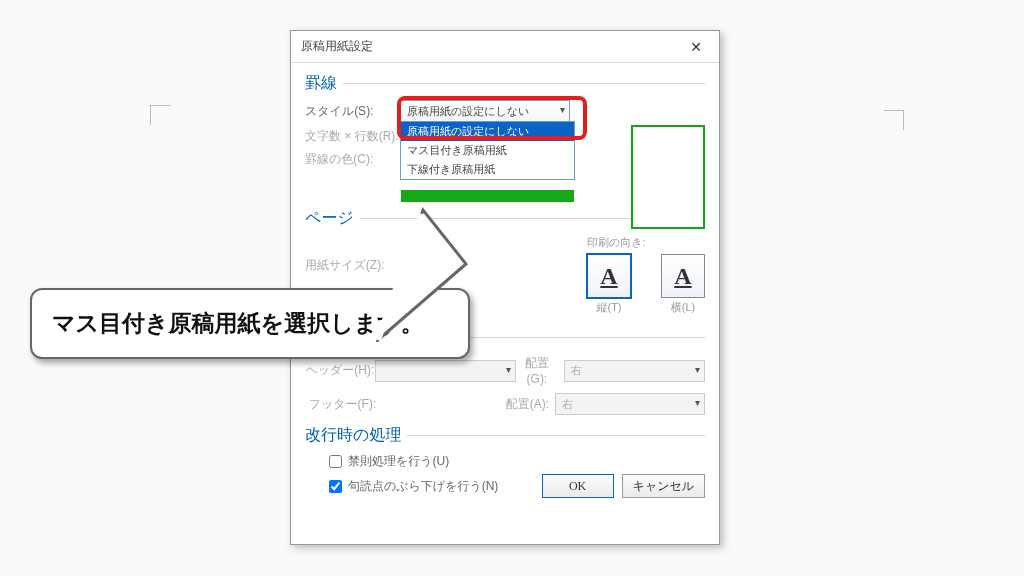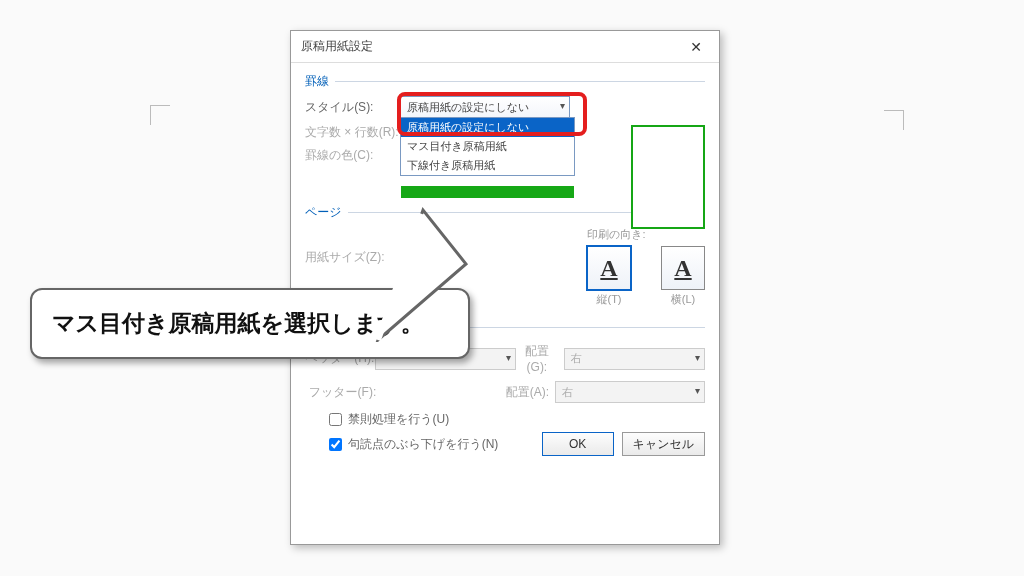--- a/index.html
+++ b/index.html
@@ -39,21 +39,21 @@
     font-size: 12px;
   }
   .titlebar .close {
     width: 34px; height: 22px;
     display: flex; align-items: center; justify-content: center;
     font-size: 14px; color: #333;
   }
 
   .body { padding: 10px 14px 8px 14px; position: relative; }
 
-  .group-label { color: #005fb8; font-size: 12px; margin-bottom: 4px; display:flex; align-items:center; }
+  .group-label { color: #005fb8; font-size: 16px; margin-bottom: 4px; display:flex; align-items:center; }
   .group-label .line { flex:1; height:1px; background:#ccd6e3; margin-left:6px; }
 
   .row { display:flex; align-items:center; margin: 6px 0; }
   .row .lab { width: 95px; color:#666; font-size:12px; }
   .row .lab.disabled { color:#aaa; }
   .row .field { position: relative; }
 
   .combo {
     width: 170px; height: 22px;
     border: 1px solid #7a99c2;
@@ -132,21 +132,21 @@
     display:flex; gap:8px;
   }
   .btn {
     min-width:72px; height:24px;
     border:1px solid #9a9a9a;
     background:linear-gradient(#fdfdfd,#eaeaea);
     font-size:12px; color:#333;
     display:flex; align-items:center; justify-content:center;
     padding: 0 10px;
   }
-  .btn.primary { border:1px solid #0a64c7; }
+  .btn.primary { border:1px solid #0a64c7;font-family:Liberation Serif, serif; }
 
   
   .callout {
     position:absolute;
     left: 30px; top: 288px;
     width: 440px;
     padding: 18px 20px;
     background:#fff;
     border:2px solid #666;
     border-radius: 12px;
@@ -251,20 +251,24 @@
 
     <div class="hf-row">
       <span class="lab">フッター(F):</span>
       <div class="spacer"></div>
       <span class="lab2">配置(A):</span>
       <div class="combo disabled small">
         <span>右</span>
       </div>
     </div>
 
+    <div class="group-label" style="margin-top:10px">
+      <span>改行時の処理</span>
+      <span class="line"></span>
+    </div>
 
     <label class="chk">
       <input type="checkbox" style="">
       <span>禁則処理を行う(U)</span>
     </label>
     <label class="chk">
       <input type="checkbox" checked="" style="">
       <span>句読点のぶら下げを行う(N)</span>
     </label>
 

